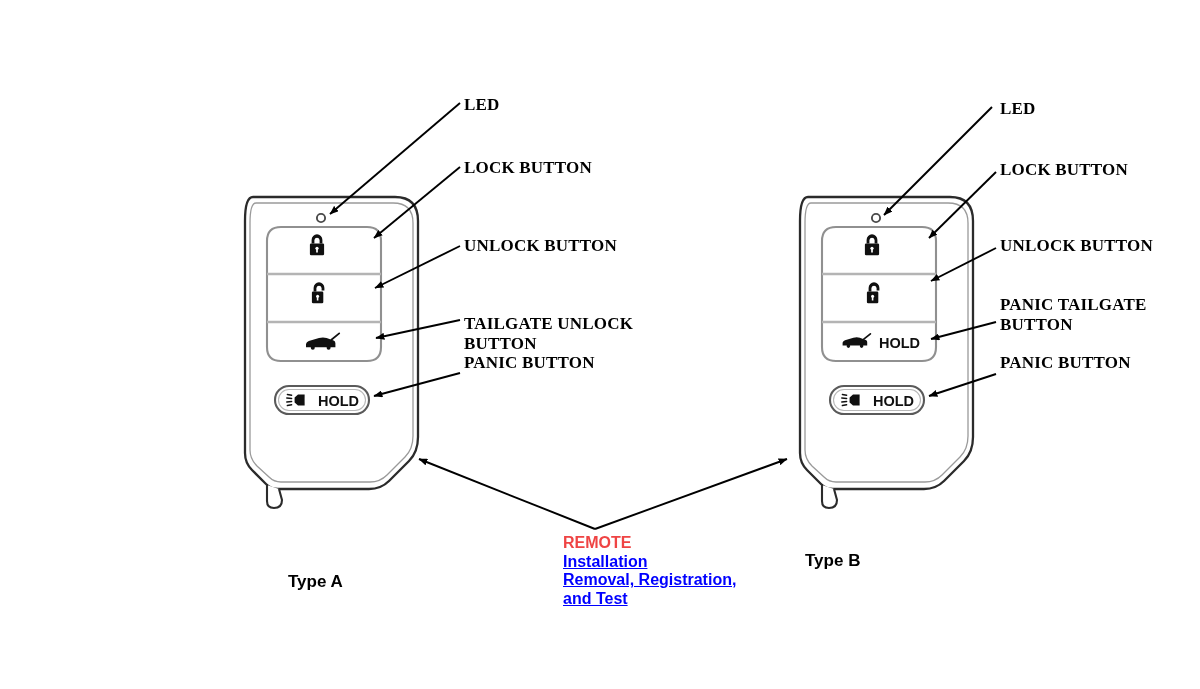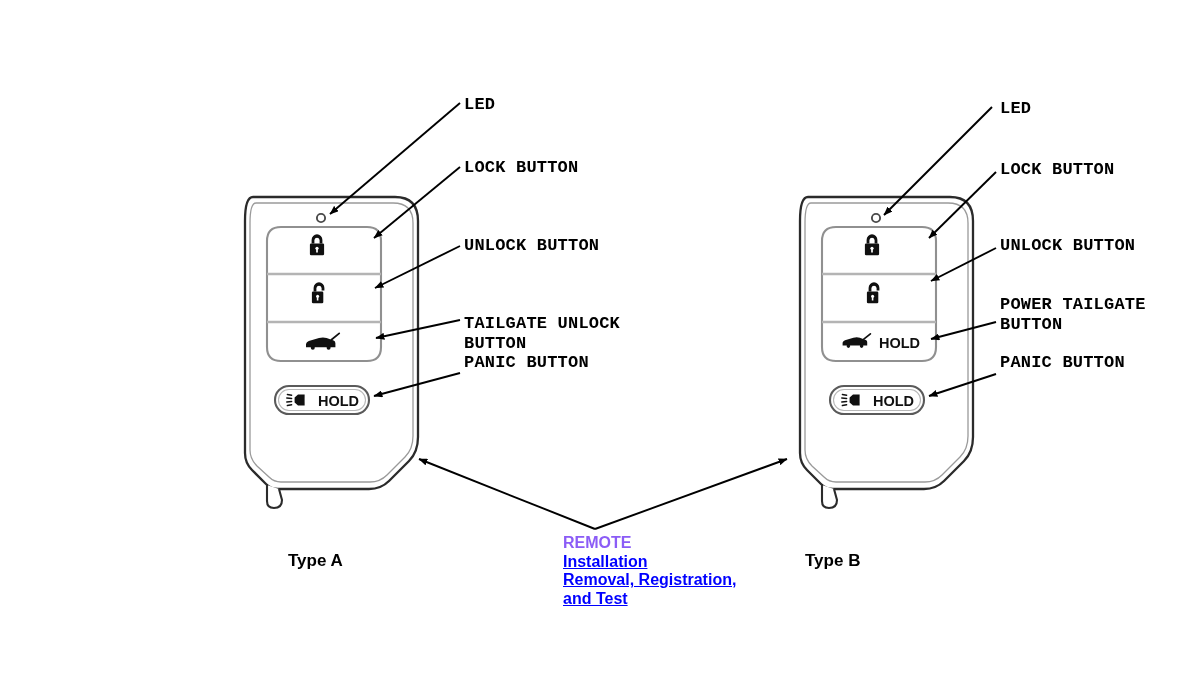--- a/index.html
+++ b/index.html
@@ -21,21 +21,21 @@
   }
   #vector-layer {
     position: absolute;
     left: 0;
     top: 0;
     width: 1200px;
     height: 689px;
   }
   .callout {
     position: absolute;
-    font-family: Liberation Mono, monospace;
+    font-family: Liberation Serif, serif;
     font-weight: bold;
     font-size: 17px;
     line-height: 20px;
     letter-spacing: 0.2px;
     color: #000000;
     white-space: pre-line;
   }
   .type-caption {
     position: absolute;
     font-family: "Liberation Sans", sans-serif;
@@ -47,21 +47,21 @@
     position: absolute;
     left: 563px;
     top: 534px;
     font-family: "Liberation Sans", sans-serif;
     font-weight: bold;
     font-size: 16px;
     line-height: 18.5px;
   }
   #remote-block .remote-title {
     display: block;
-    color: #8b5cf6;
+    color: #ef4444;
   }
   #remote-block .remote-link {
     display: block;
     color: #0000ff;
     text-decoration: underline;
     cursor: pointer;
     width: max-content;
   }
   .btn-face-text {
     font-family: "Liberation Sans", sans-serif;
@@ -254,25 +254,25 @@
   <div class="callout" style="left:464px; top:95px;">LED</div>
   <div class="callout" style="left:464px; top:158px;">LOCK BUTTON</div>
   <div class="callout" style="left:464px; top:236px;">UNLOCK BUTTON</div>
   <div class="callout" style="left:464px; top:298px;margin-top:16px;">TAILGATE UNLOCK
 BUTTON</div>
   <div class="callout" style="left:464px; top:353px;">PANIC BUTTON</div>
 
   <div class="callout" style="left:1000px; top:99px;">LED</div>
   <div class="callout" style="left:1000px; top:160px;">LOCK BUTTON</div>
   <div class="callout" style="left:1000px; top:236px;">UNLOCK BUTTON</div>
-  <div class="callout" style="left:1000px; top:295px;">POWER TAILGATE
+  <div class="callout" style="left:1000px; top:295px;">PANIC TAILGATE
 BUTTON</div>
   <div class="callout" style="left:1000px; top:353px;">PANIC BUTTON</div>
 
-  <div class="type-caption" style="left:288px; top:551px;">Type A</div>
+  <div class="type-caption" style="left:288px; top:572px;">Type A</div>
   <div class="type-caption" style="left:805px; top:551px;">Type B</div>
 
   <div id="remote-block">
     <span class="remote-title">REMOTE</span>
     <span class="remote-link">Installation</span>
     <span class="remote-link">Removal, Registration,</span>
     <span class="remote-link">and Test</span>
   </div>
 
 </div>

